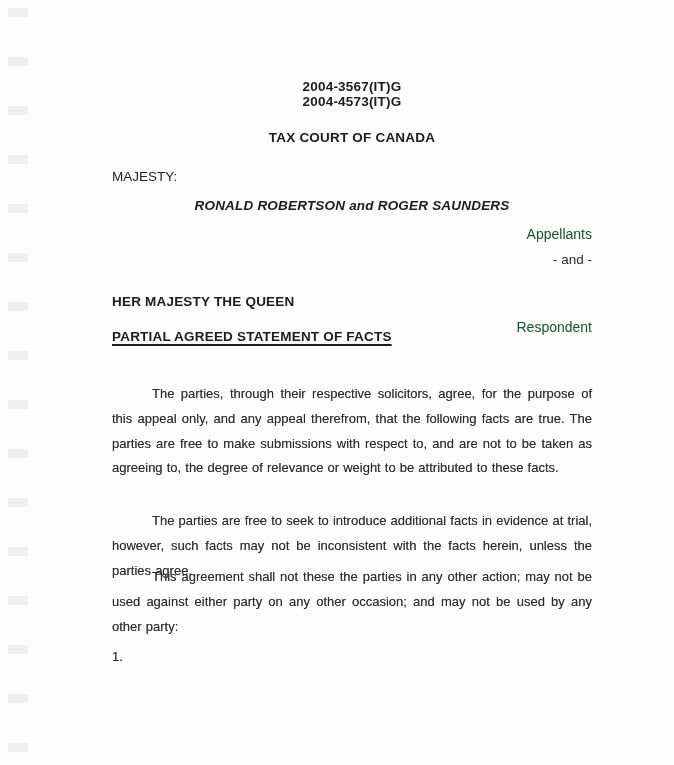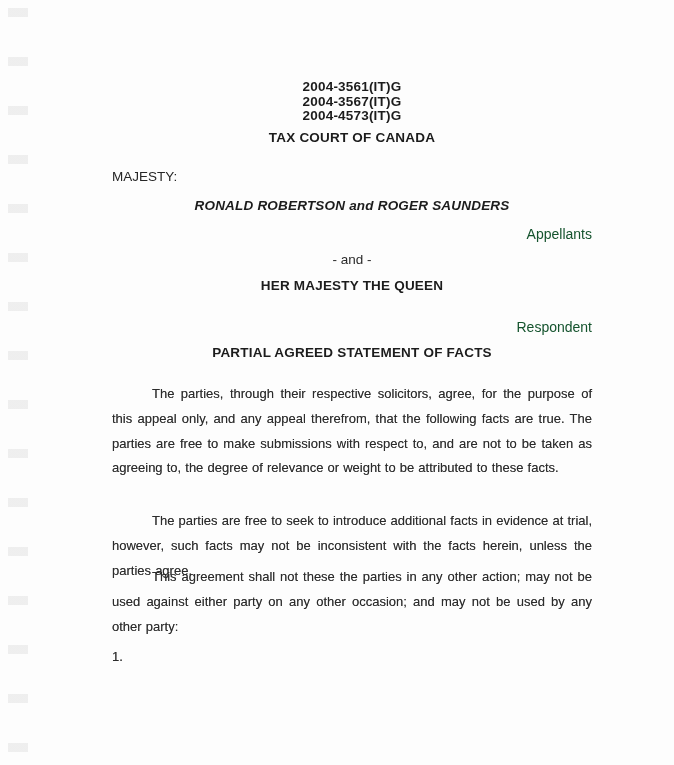--- a/index.html
+++ b/index.html
@@ -40,27 +40,28 @@
   .case-numbers {
     top: 80px;
     text-align: center;
     line-height: 14.5px;
   }
   .court-name   { top: 130px; text-align: center; line-height: 16px; }
   .between      { top: 169px; text-align: left; font-size: 13.5px; color: #262626; line-height: 16px; }
   .party-names  { top: 198px; text-align: center; line-height: 16px; font-style: italic; }
   .role-right   { text-align: right; font-size: 14px; color: #14532d; line-height: 16px; }
   .appellants-role  { top: 226px; }
-  .and-sep      { top: 252px; text-align: center; font-size: 13.5px; color: #2b2b2b; line-height: 16px; }
-  .respondent-name  { top: 278px; text-align: center; line-height: 16px; }
+  .and-sep      { top: 252px; text-align: right; font-size: 13.5px; color: #2b2b2b; line-height: 16px; }
+  .respondent-name  { top: 294px; line-height: 16px; }
   .respondent-role  { top: 319px; }
   .doc-title {
-    top: 344px;
-    text-align: center;
+    top: 328px;
+    text-align: left;
     line-height: 17px;
+    text-decoration: underline;
     text-underline-offset: 3px;
     text-decoration-thickness: 1.5px;
   }
   .body-text {
     font-size: 13px;
     line-height: 24.8px;
     text-align: justify;
     word-spacing: 0.5px;
     color: #2c2c2c;
     text-shadow: 0 0 0.4px rgba(45,45,45,0.55);
@@ -84,21 +85,20 @@
   .italic { font-style: italic; }
 </style>
 </head>
 <body>
 
 <div class="page">
 
   <div class="scan-strip"></div>
 
   <div class="blk case-numbers heading-bold">
-    <div>2004-3561(IT)G</div>
     <div>2004-3567(IT)G</div>
     <div>2004-4573(IT)G</div>
   </div>
 
   <div class="blk court-name heading-bold">TAX COURT OF CANADA</div>
 
   <div class="blk between">MAJESTY:</div>
 
   <div class="blk party-names heading-bold">RONALD ROBERTSON and ROGER SAUNDERS</div>
 

